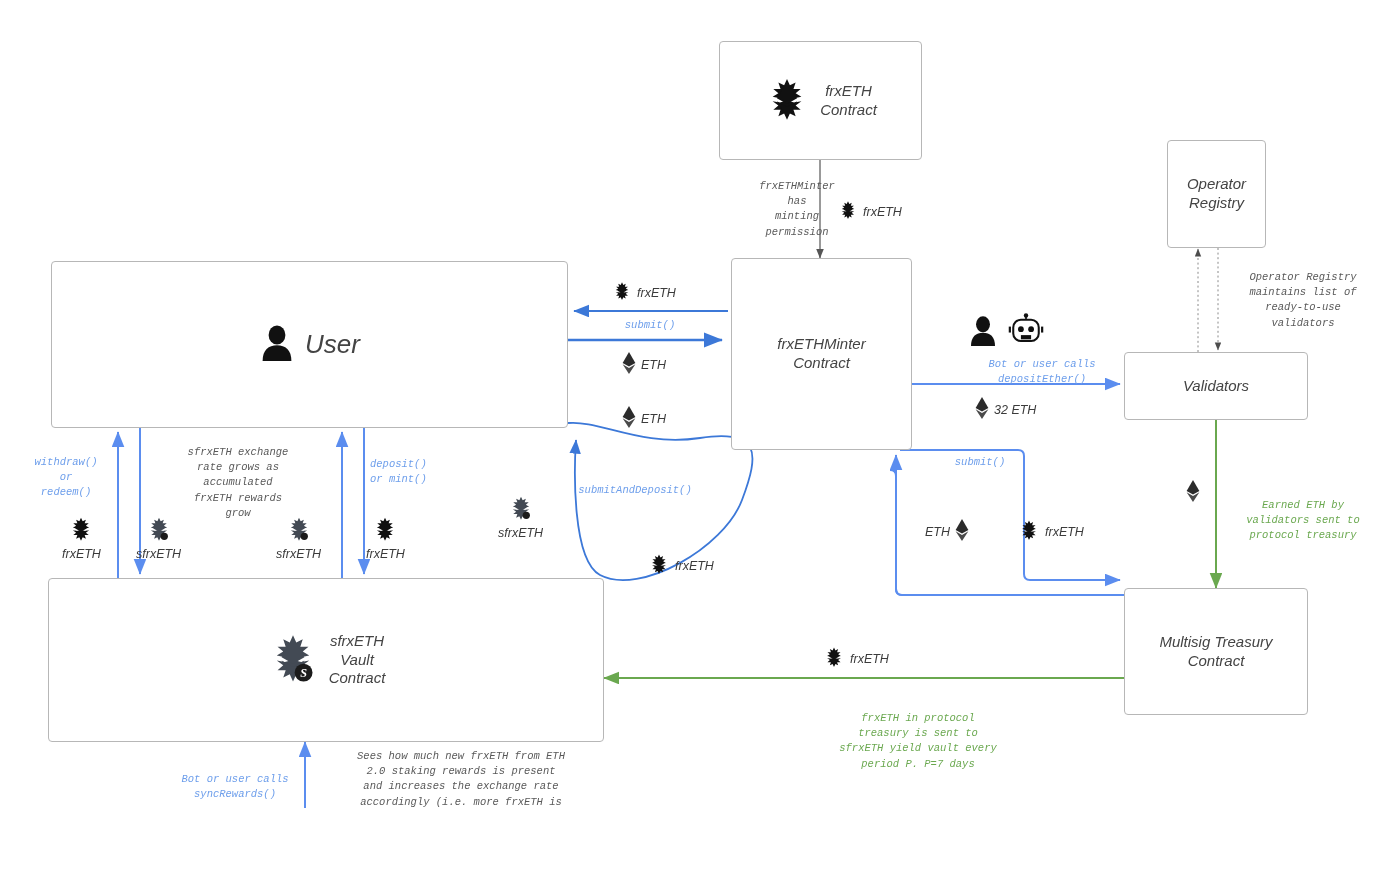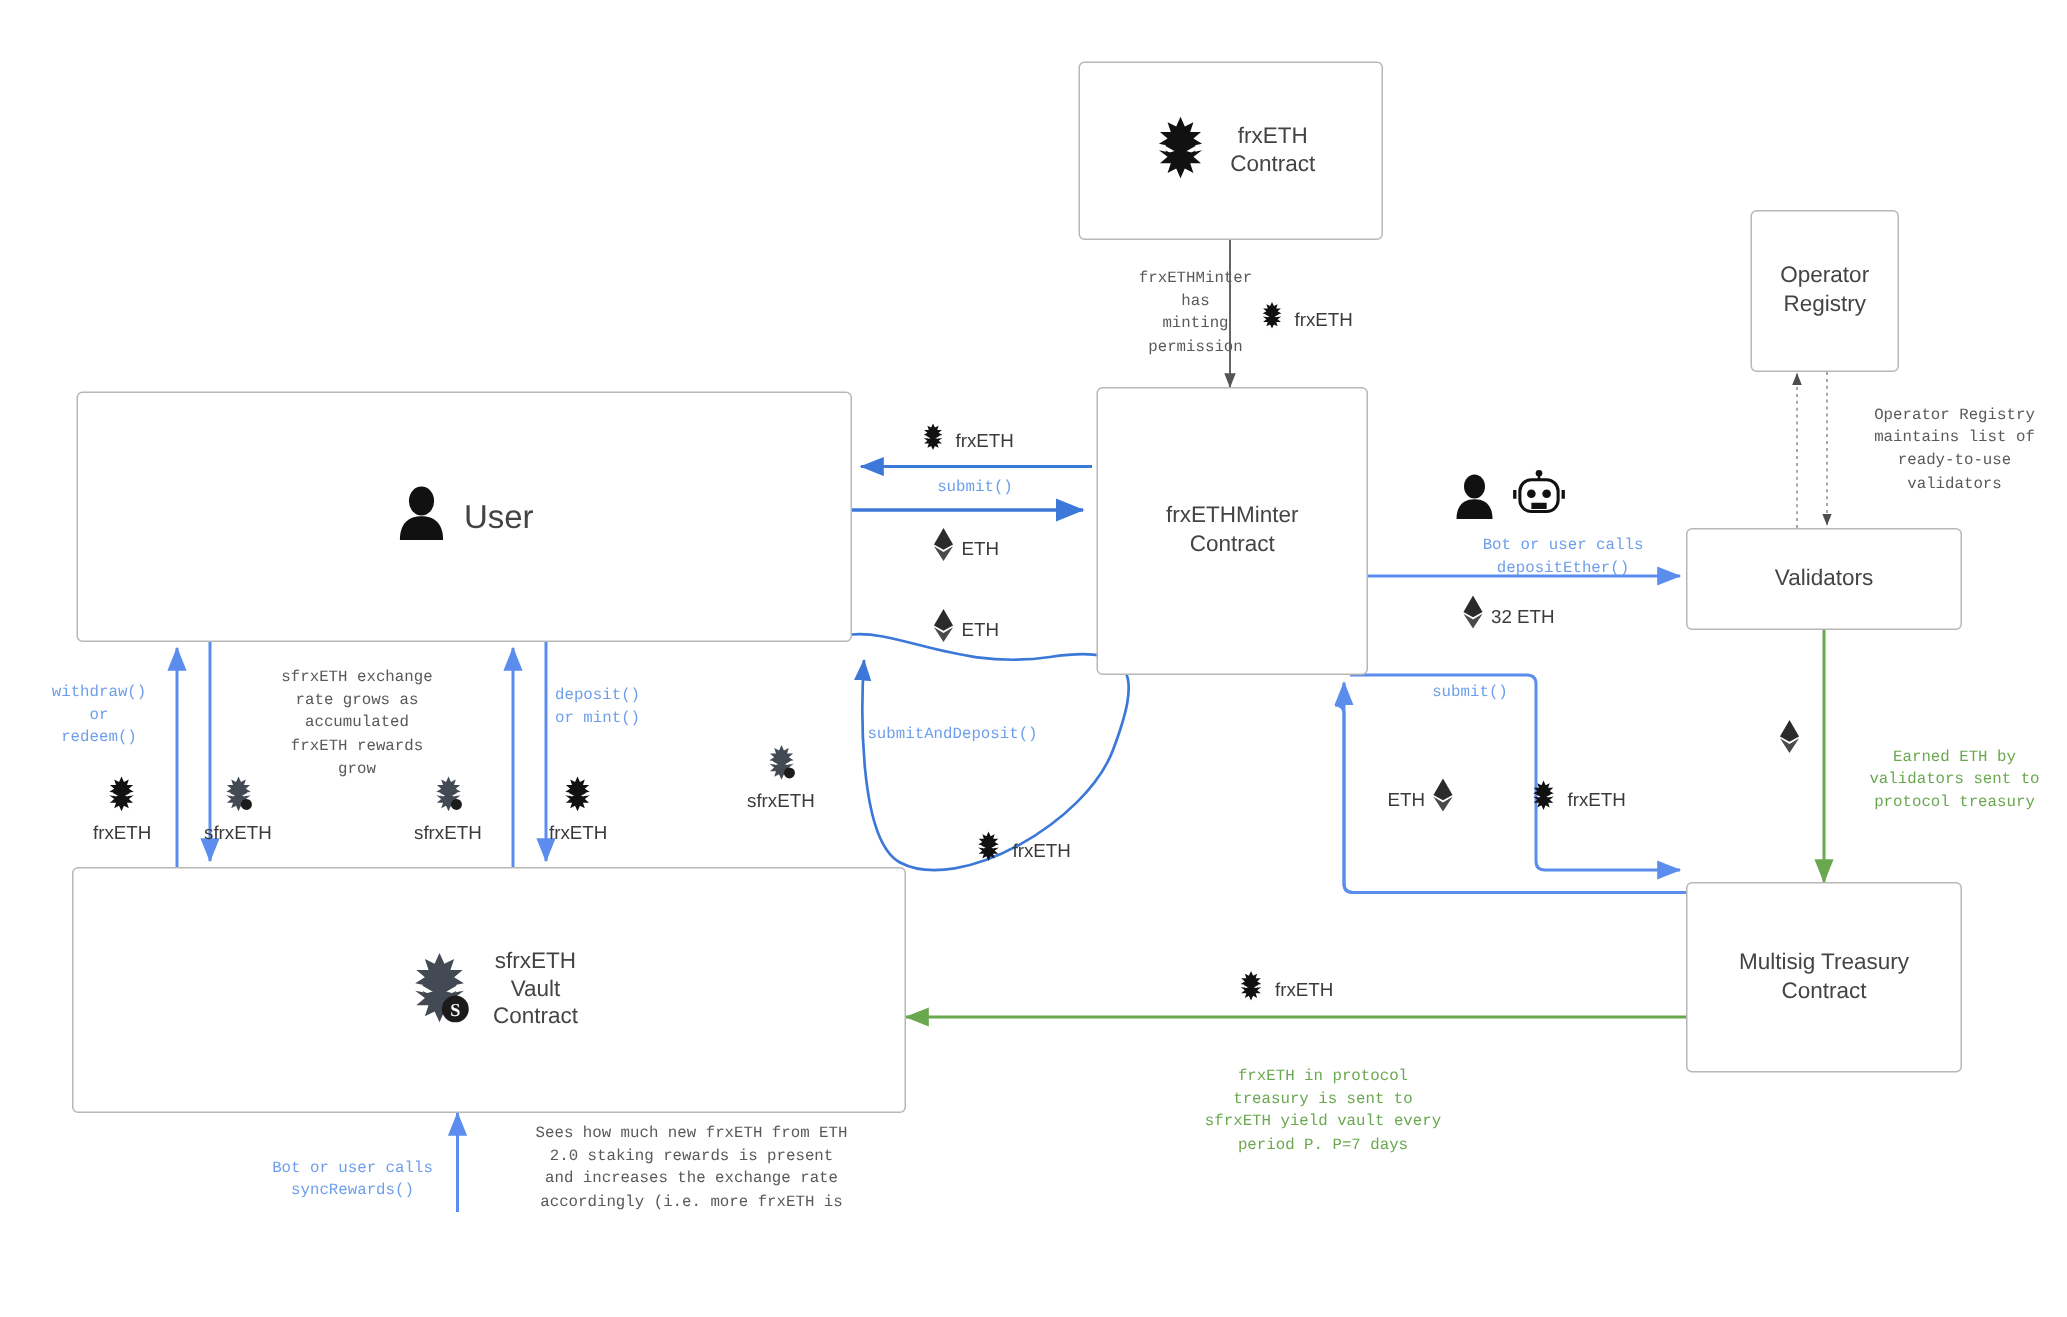--- a/index.html
+++ b/index.html
@@ -1,17 +1,17 @@
 <!DOCTYPE html>
 <html><head>
 <meta charset="utf-8">
 <style>
   html,body{margin:0;padding:0;background:#ffffff;}
   body{font-family:"Liberation Sans",sans-serif;}
-  #stage{position:relative;width:1378px;height:808px;background:#fff;overflow:hidden;}
+  #stage{position:relative;width:1378px;height:808px;background:#fff;overflow:hidden;font-style:italic;}
   svg.layer{position:absolute;left:0;top:0;width:1378px;height:878px;}
   .node{position:absolute;box-sizing:border-box;background:#ffffff;border:1px solid #b7b7b7;border-radius:4px;}
   .node-inner{position:absolute;left:0;top:0;width:100%;height:100%;display:flex;align-items:center;justify-content:center;gap:10px;}
   .node-label{font-family:"Liberation Sans",sans-serif;font-size:15px;color:#444444;line-height:1.25;text-align:center;white-space:pre-line;}
   .mono{position:absolute;font-family:"Liberation Mono",monospace;font-size:10.5px;line-height:1.45;text-align:center;white-space:pre-line;}
   .mono.gray{color:#595959;}
   .mono.blue{color:#6d9eeb;}
   .mono.green{color:#6aa84f;margin-top:24px;}
   .tok{position:absolute;display:flex;align-items:center;gap:5px;}
   .tok-text{font-family:"Liberation Sans",sans-serif;font-size:12.5px;color:#3b3b3b;white-space:nowrap;}
@@ -130,21 +130,21 @@
   </div>
 
   <div class="node" style="left:51px;top:261px;width:517px;height:167px;">
     <div class="node-inner">
       <span class="ic">
         <svg width="36" height="38" viewBox="0 0 36 38">
           <ellipse cx="18" cy="11" rx="8.4" ry="9.6" fill="#111111"></ellipse>
           <path d="M3.6 37 C3.6 25.8 9.6 21.2 18 21.2 C26.4 21.2 32.4 25.8 32.4 37 Z" fill="#111111"></path>
         </svg>
       </span>
-      <span class="node-label" style="font-size:22px;">User</span>
+      <span class="node-label" style="font-size:26px;">User</span>
     </div>
   </div>
 
   <div class="node" style="left:48px;top:578px;width:556px;height:164px;">
     <div class="node-inner">
       <span class="ic">
         <svg width="52" height="52" viewBox="0 0 64 64">
           <g fill="#434a54">
             <path d="M32 4 L36 13 L44 9 L41 18 L51 18 L44 24 L52 29 L42 31 L32 16 L22 31 L12 29 L20 24 L13 18 L23 18 L20 9 L28 13 Z"></path>
             <path d="M32 34 L42 37 L52 35 L44 41 L51 47 L41 47 L44 56 L36 52 L32 61 L28 52 L20 56 L23 47 L13 47 L20 41 L12 35 L22 37 Z"></path>
@@ -211,21 +211,21 @@
 ready-to-use
 validators</div>
 
   <div class="mono blue" style="left:915px;top:455px;width:130px;">submit()</div>
 
 
   <div class="mono green" style="left:1228px;top:474px;width:150px;">Earned ETH by
 validators sent to
 protocol treasury</div>
 
-  <div class="mono green" style="left:760px;top:687px;width:244px;">frxETH in protocol
+  <div class="mono green" style="left:796px;top:687px;width:244px;">frxETH in protocol
 treasury is sent to
 sfrxETH yield vault every
 period P. P=7 days</div>
 
   <div class="mono blue" style="left:165px;top:772px;width:140px;">Bot or user calls
 syncRewards()</div>
 
   <div class="mono gray" style="left:318px;top:749px;width:286px;">Sees how much new frxETH from ETH
 2.0 staking rewards is present
 and increases the exchange rate

